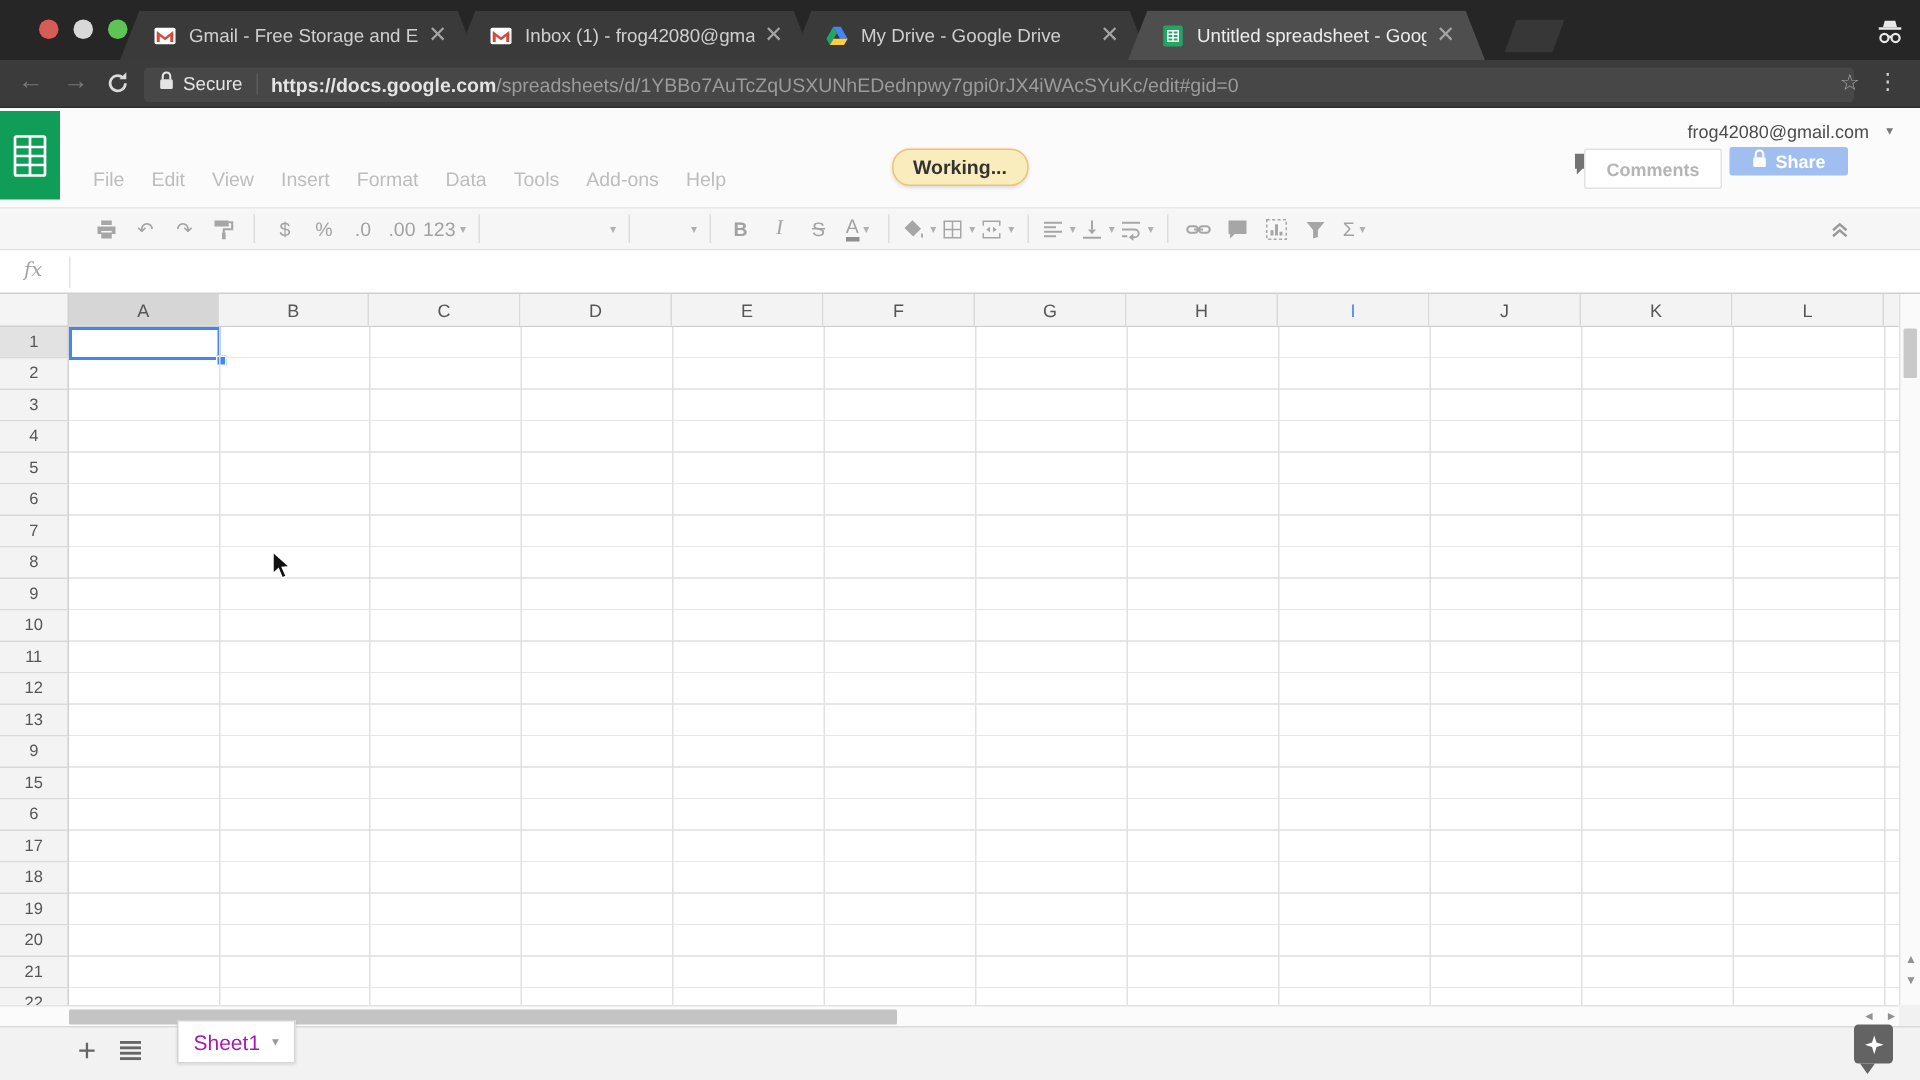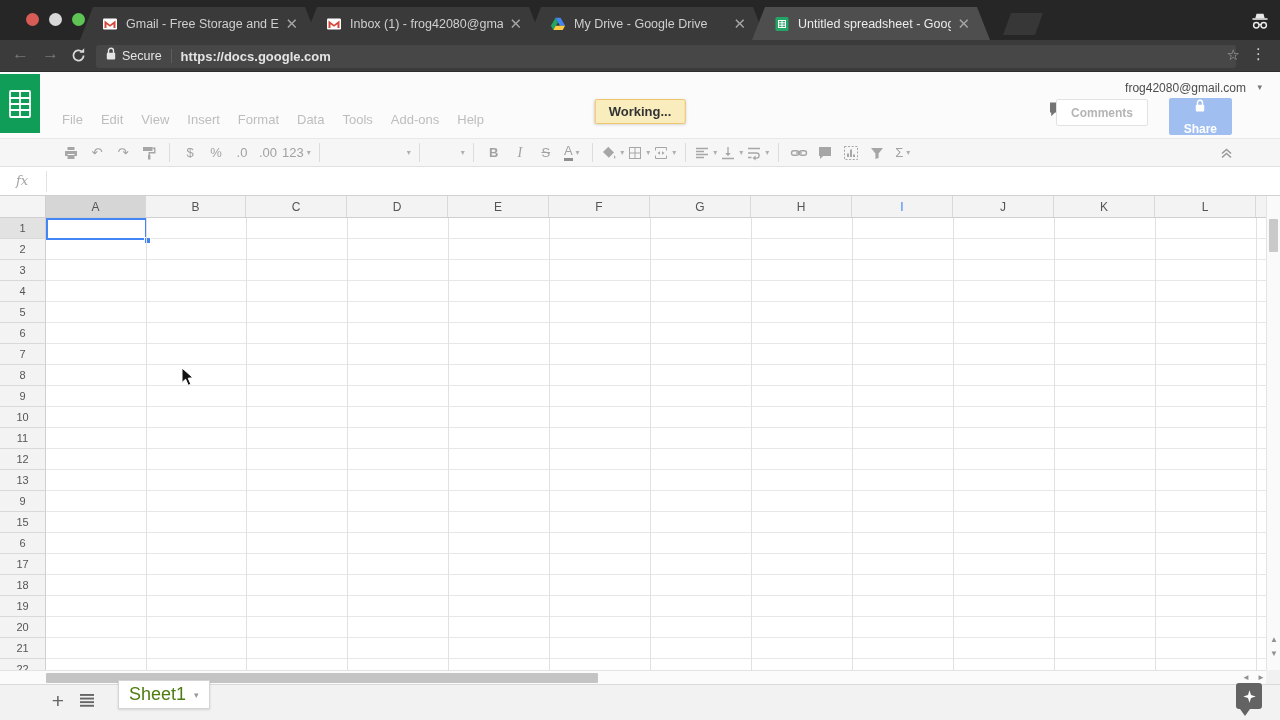--- a/index.html
+++ b/index.html
@@ -38,28 +38,28 @@
   #star { position:absolute; right:40px; top:6px; font-size:15px; color:#a9a9a9; }
   #menu-dots { position:absolute; right:14px; top:5px; font-size:15px; color:#cfcfcf; letter-spacing:0; }
 
   
   #docheader { position:absolute; left:0; top:72px; width:1280px; height:66px; background:#fbfbfb; }
   #sheets-logo { position:absolute; left:0; top:2px; width:40px; height:59px; background:#0f9d58; display:flex; align-items:center; justify-content:center; }
   #doc-title { position:absolute; left:62px; top:10px; font-size:19px; font-style:italic; color:#4d4d4d; }
   #menubar { position:absolute; left:53px; top:37px; display:flex; }
   .menu-item { padding:3px 9px; font-size:13px; color:#bdbdbd; }
   #working-badge { position:absolute; left:50%; transform:translateX(-50%); top:27px; background:#f9edbe; border:1px solid #f0c36d;
-                   border-radius:2px; padding:4px 13px; font-size:13px; font-weight:bold; color:#333; box-shadow:0 1px 3px rgba(0,0,0,.15); }
+                   border-radius:12px; padding:4px 13px; font-size:13px; font-weight:bold; color:#333; box-shadow:0 1px 3px rgba(0,0,0,.15); }
   #account-email { position:absolute; right:34px; top:9px; font-size:12px; color:#4c4c4c; }
   #account-caret { position:absolute; right:18px; top:10px; font-size:9px; color:#777; }
   #comment-bubble { position:absolute; right:214px; top:29px; }
   #comments-btn { position:absolute; right:132px; top:27px; height:27px; padding:0 14px; background:#fff; border:1px solid #e2e2e2;
                   border-radius:2px; font-size:12px; font-weight:bold; color:#b5b5b5; display:flex; align-items:center; }
-  #share-btn { position:absolute; right:48px; top:26px; height:37px; padding:0 14px; background:#a0bff0; border:1px solid #a0bff0;
-               border-radius:2px; font-size:12px; font-weight:bold; color:#fff; display:flex; align-items:center; gap:6px;flex-direction:column; }
+  #share-btn { position:absolute; right:48px; top:26px; height:19px; padding:0 14px; background:#a0bff0; border:1px solid #a0bff0;
+               border-radius:2px; font-size:12px; font-weight:bold; color:#fff; display:flex; align-items:center; gap:6px; }
 
   
   #toolbar { position:absolute; left:0; top:138px; width:1280px; height:29px; background:#f6f6f6;
              border-top:1px solid #e9e9e9; border-bottom:1px solid #e0e0e0; display:flex; align-items:center; padding-left:58px; }
   .tb-item { display:flex; align-items:center; justify-content:center; min-width:24px; height:24px; margin:0 1px; }
   .tb-sep { width:1px; height:19px; background:#dcdcdc; margin:0 7px; flex:none; }
   .glyph { font-size:13px; color:#a2a2a2; }
   .glyph.b { font-weight:bold; font-size:13px; }
   .glyph.i { font-style:italic; font-family:"Liberation Serif",serif; font-size:14px; }
   .glyph.s { text-decoration:line-through; }
@@ -101,21 +101,21 @@
   #hs-left { right:30px; } #hs-right { right:15px; }
   #scroll-corner { position:absolute; left:1266px; top:670px; width:14px; height:14px; background:#f1f1f1; }
 
   
   #sheetbar { position:absolute; left:0; top:684px; width:1280px; height:36px; background:#f2f2f2; border-top:1px solid #d9d9d9; }
   #add-sheet { position:absolute; left:46px; top:2px; width:24px; height:28px; font-size:21px; font-weight:300; color:#666;
                display:flex; align-items:center; justify-content:center; }
   #all-sheets { position:absolute; left:80px; top:8px; }
   .sheet-tab { position:absolute; top:-5px; height:29px; background:#fff; border:1px solid #d4d4d4; box-shadow:0 1px 2px rgba(0,0,0,.12);
                display:flex; align-items:center; padding:0 10px; gap:8px; }
-  .sheet-tab .s-label { font-size:18px; color:#4d7c0f; }
+  .sheet-tab .s-label { font-size:14px; color:#a21caf; }
   .sheet-tab .s-caret { font-size:9px; color:#999; }
   #explore-btn { position:absolute; right:18px; top:-2px; width:26px; height:26px; background:#636363; border-radius:3px;
                  display:flex; align-items:center; justify-content:center; }
   #explore-tail { position:absolute; right:30px; top:24px; width:0; height:0; border-left:5px solid transparent; border-right:5px solid transparent; border-top:7px solid #636363; }
 
   
   #cursor { position:absolute; left:181px; top:367px; z-index:99; }
 </style>
 </head>
 <body>
@@ -192,20 +192,21 @@
         <path fill="#dadada" d="M14.2 1.2v4.6H9.6z"></path>
       </svg></div>
   <div id="urlfield">
     <span><svg width="10" height="14" viewBox="0 0 10 14">
           <path fill="none" stroke="#e4e4e4" stroke-width="1.4" d="M2.5 6V3.8a2.5 2.5 0 0 1 5 0V6"></path>
           <rect x="0.8" y="5.8" width="8.4" height="6.6" rx="1" fill="#e4e4e4"></rect>
         </svg></span>
     <span id="secure-label">Secure</span>
     <span class="url-sep"></span>
     <span id="url-host">https://docs.google.com</span>
+      <span id="url-path">/spreadsheets/d/1YBBo7AuTcZqUSXUNhEDednpwy7gpi0rJX4iWAcSYuKc/edit#gid=0</span>
   </div>
   <div id="star">☆</div>
   <div id="menu-dots">⋮</div>
 </div>
 
 <div id="docheader">
   <div id="sheets-logo">
       <svg width="24" height="32" viewBox="0 0 24 32">
         <g stroke="#fff" stroke-width="1.8" fill="none">
           <rect x="2" y="3" width="20" height="26" rx="1"></rect>

